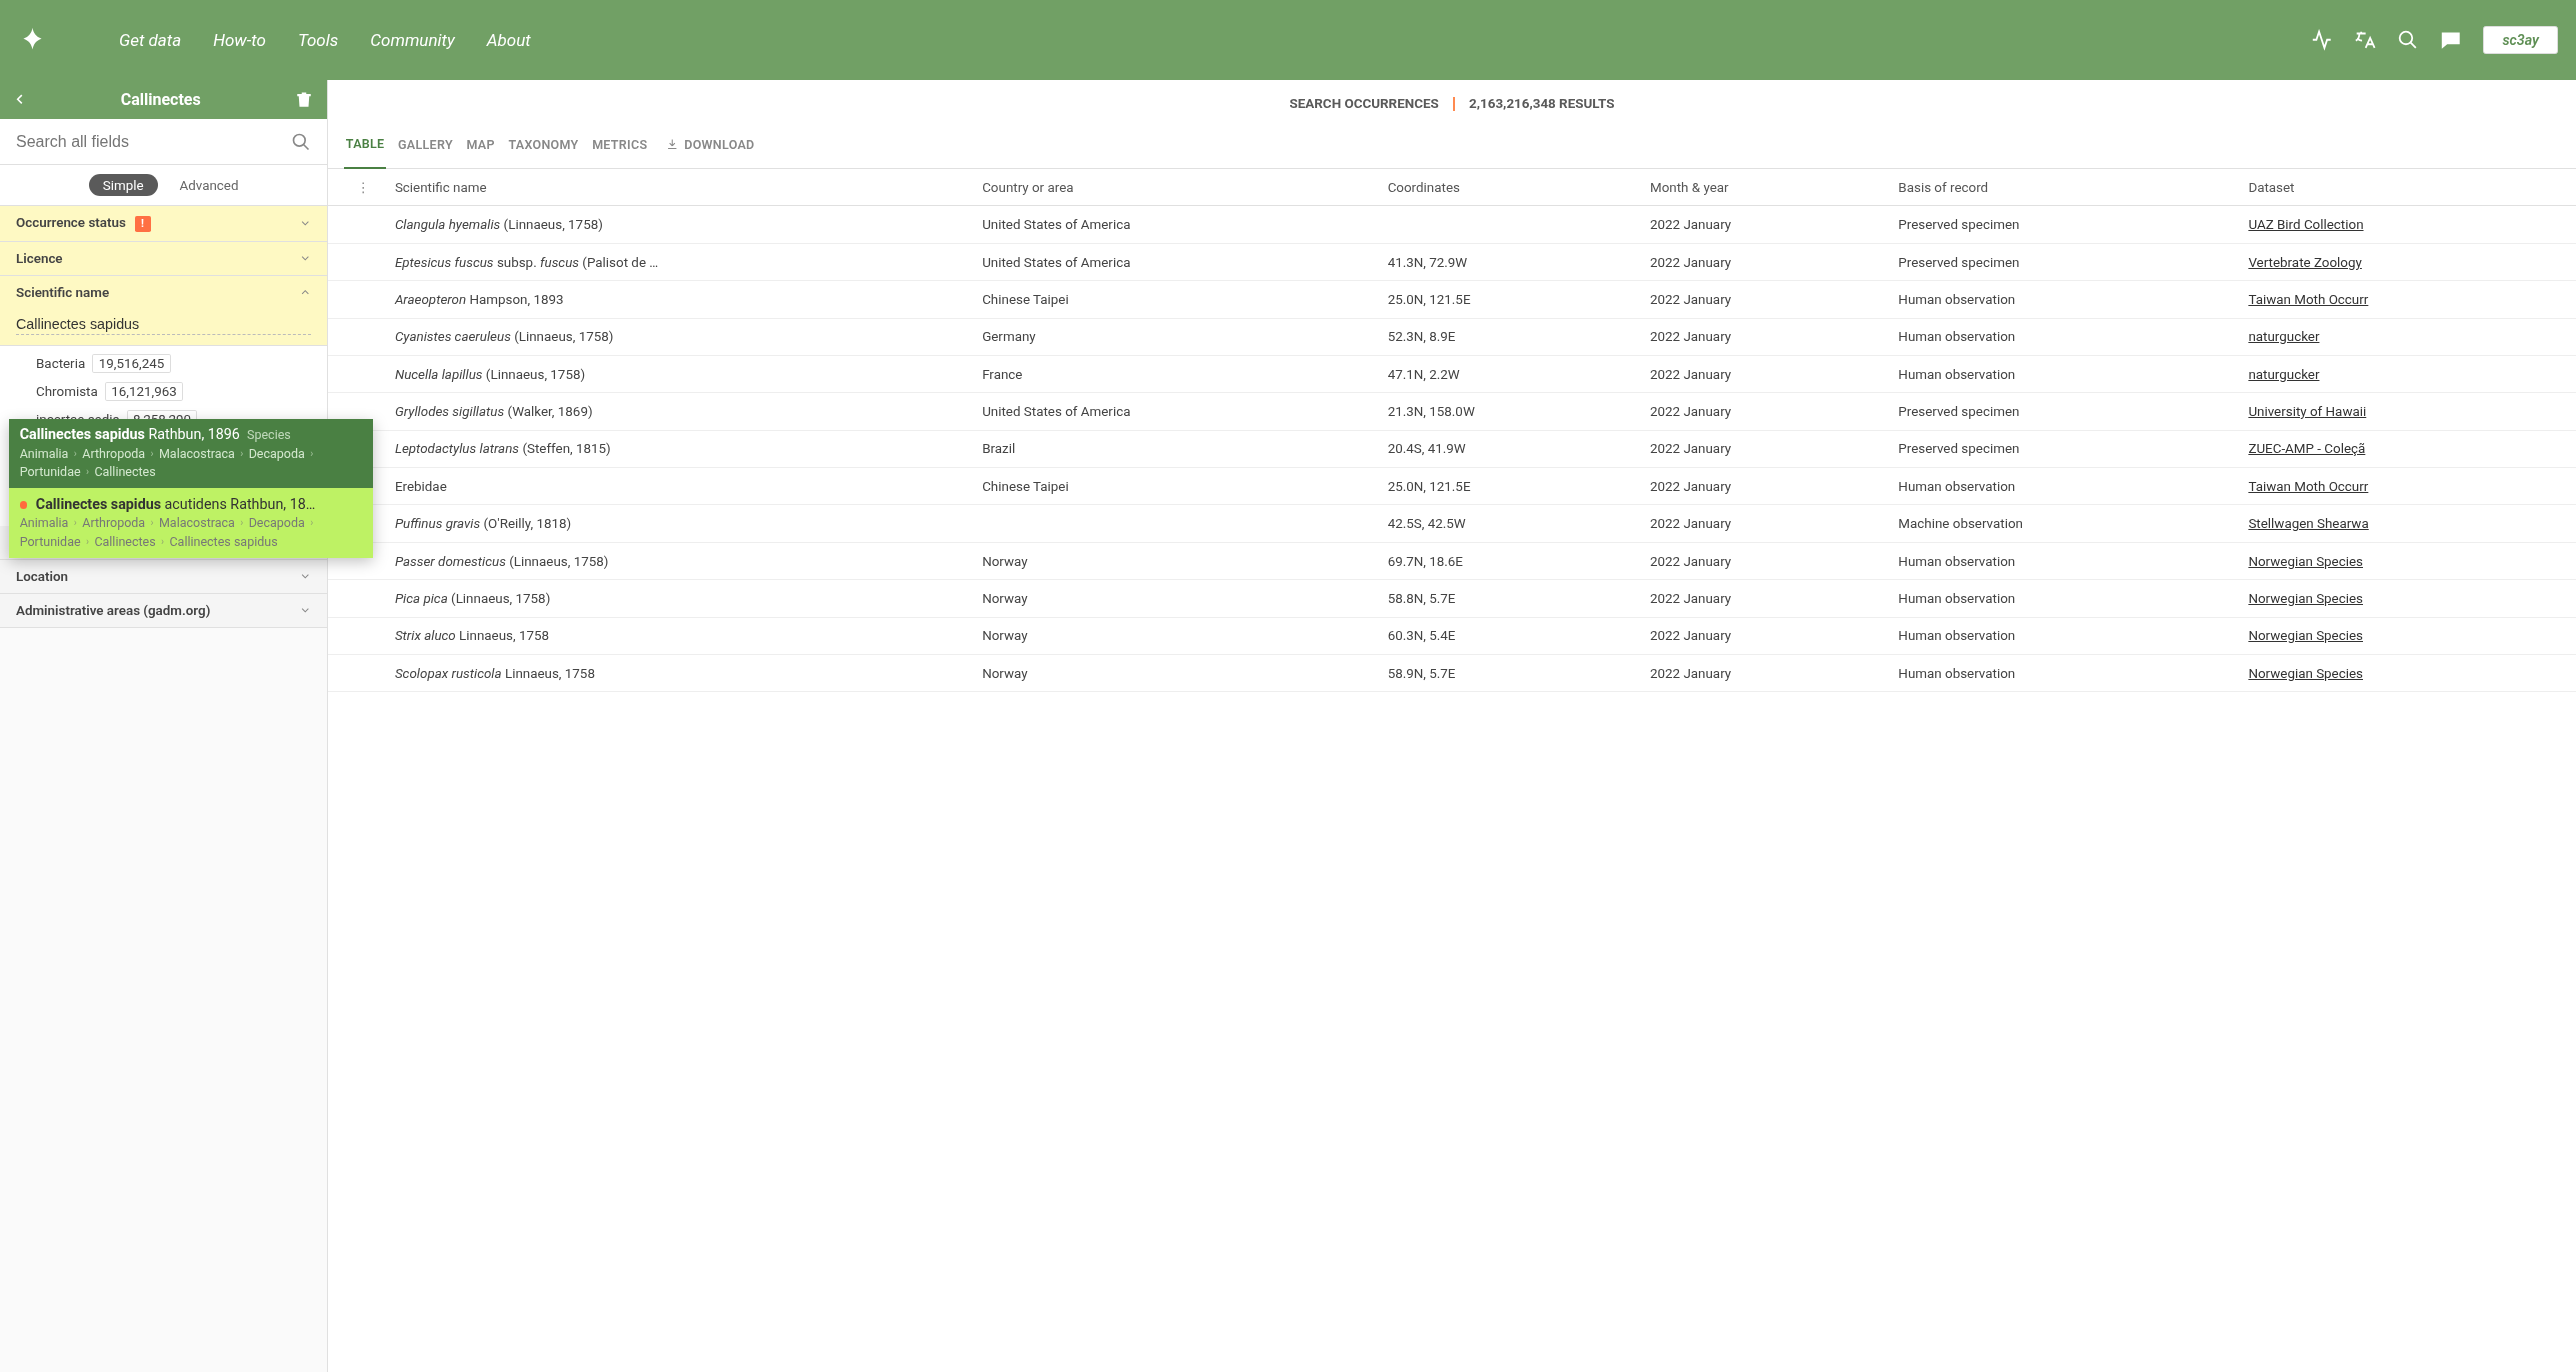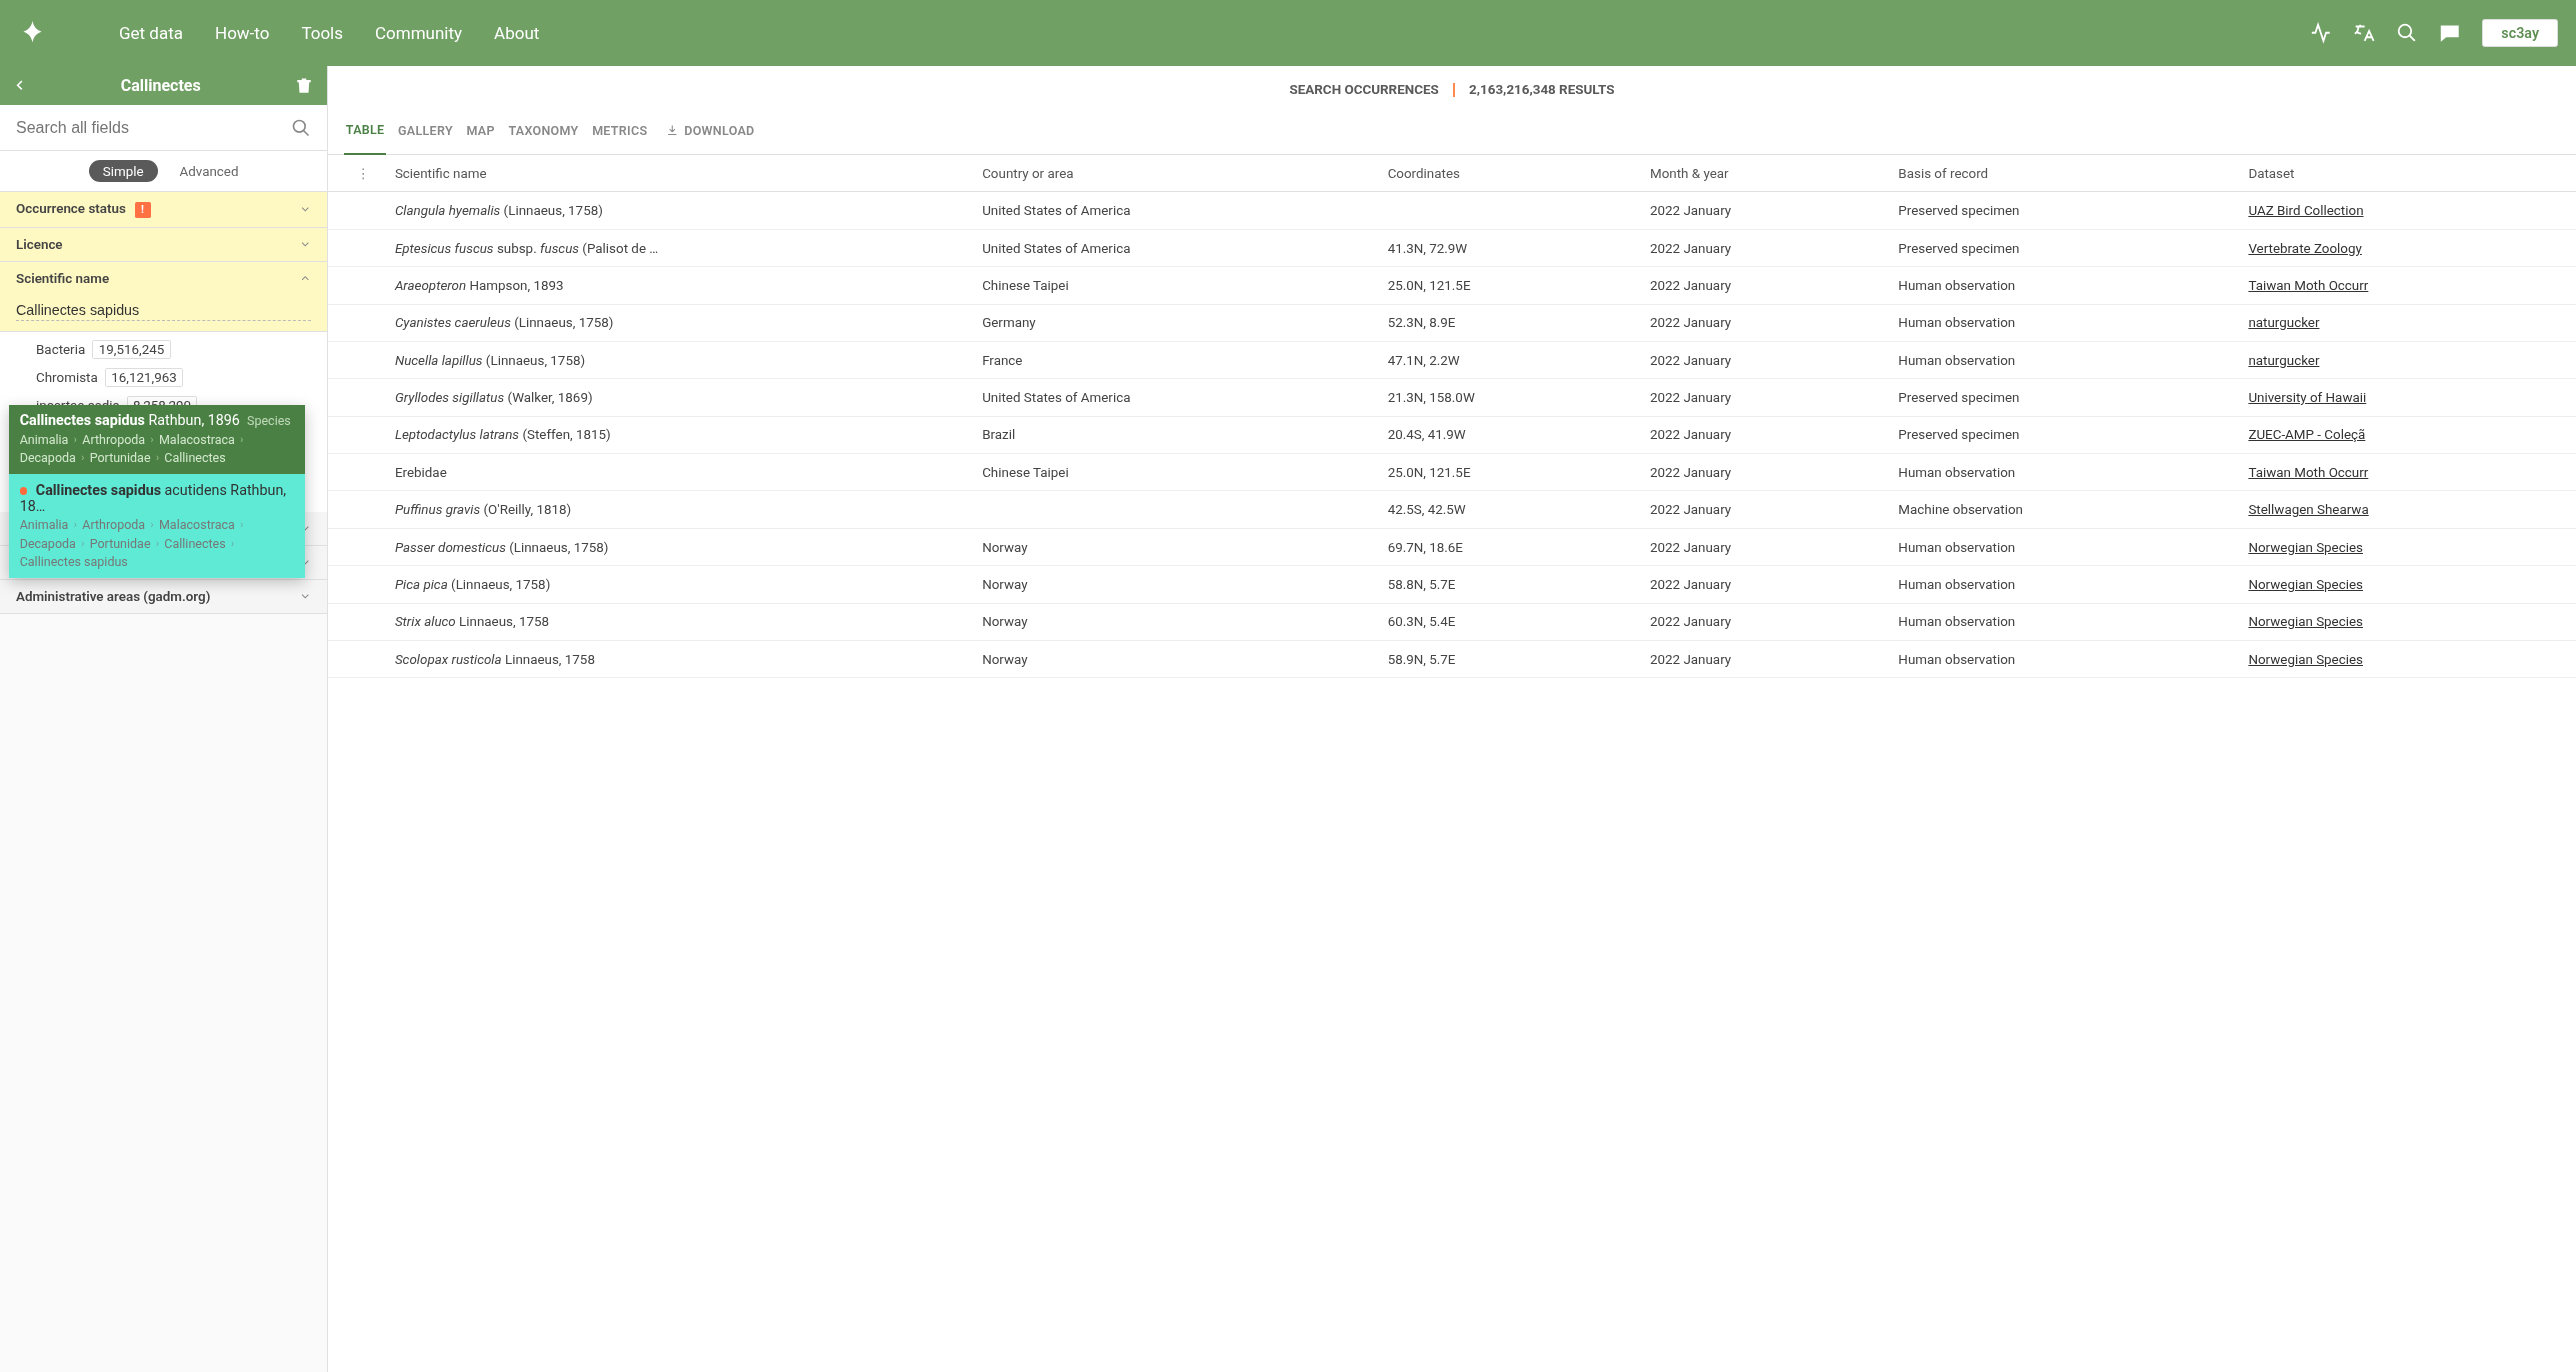--- a/index.html
+++ b/index.html
@@ -1,18 +1,18 @@
 <!DOCTYPE html>
 <html style="font-size:14.3px"><head>
 <meta charset="utf-8">
 <style>
   * { box-sizing: border-box; margin: 0; padding: 0; }
   body { font-family: -apple-system, BlinkMacSystemFont, "Segoe UI", Roboto, sans-serif; color: #333; background: #fff; }
   
-  .topbar { background: #71a065; height: 66px; display: flex; align-items: center; padding: 0 18px; }
+  .topbar { background: #71a065; height: 80px; display: flex; align-items: center; padding: 0 18px; font-style: italic; }
   .logo { width: 29px; height: 29px; margin-right: 72px; }
   .topnav { display: flex; gap: 32px; }
   .topnav-item { color: #fff; font-size: 17px; cursor: pointer; }
   .topbar-right { margin-left: auto; display: flex; align-items: center; gap: 21.5px; }
   .topbar-icon { color: #fff; cursor: pointer; display: flex; align-items: center; }
   .user-badge { background: #fff; color: #5f8f55; padding: 5.4px 18px; border-radius: 2.7px; font-size: 14.3px; font-weight: 600; border: 0.9px solid #ddd; }
 
   .page { display: flex; height: calc(100vh - 66px); }
   
   .sidebar { width: 328px; border-right: 0.9px solid #e0e0e0; display: flex; flex-direction: column; background: #fafafa; position: relative; }
@@ -31,21 +31,21 @@
   
   .filter-section { border-bottom: 0.9px solid #e0e0e0; background: #fef9c3; }
   .filter-header { display: flex; align-items: center; padding: 9px 16px; cursor: pointer; }
   .filter-title { flex: 1; font-size: 13.4px; font-weight: 600; color: #444; }
   .filter-badge { background: #ff7043; color: #fff; width: 16px; height: 16px; border-radius: 1.8px; display: inline-flex; align-items: center; justify-content: center; font-size: 10.7px; font-weight: 700; margin-left: 5.4px; }
   .chev { color: #888; }
   
   .sci-input-row { padding: 7.2px 16px 10.7px; }
   .sci-input { width: 100%; border: none; border-bottom: 0.9px dashed #bbb; font-size: 14.3px; color: #333; outline: none; padding-bottom: 1.8px; background: transparent; }
   
-  .tax-dropdown { position: absolute; left: 9px; top: 339px; width: 296px; background: #5eead4; box-shadow: 0 3.6px 14.3px rgba(0,0,0,0.25); z-index: 10; }
+  .tax-dropdown { position: absolute; left: 9px; top: 339px; width: 364px; background: #bef264; box-shadow: 0 3.6px 14.3px rgba(0,0,0,0.25); z-index: 10; }
   .tax-opt { padding: 7.2px 10.7px 9px; cursor: pointer; }
   .tax-opt.sel { background: #4a8043; color: #fff; }
   .tax-opt .line1 { font-size: 14.3px; margin-bottom: 3.6px; }
   .tax-opt .bold { font-weight: 700; }
   .tax-opt .rank { font-size: 12.5px; opacity: 0.85; margin-left: 3.6px; }
   .tax-opt.sel .rank { color: #d4e8cf; }
   .tax-opt .crumbs { font-size: 12.5px; display: flex; flex-wrap: wrap; gap: 3.6px 5.4px; align-items: center; }
   .tax-opt.sel .crumbs { color: #d4e8cf; }
   .tax-opt:not(.sel) .crumbs { color: #777; }
   .tax-opt .dot { width: 7.2px; height: 7.2px; border-radius: 50%; background: #ff6a3d; display: inline-block; margin-right: 5.4px; }

